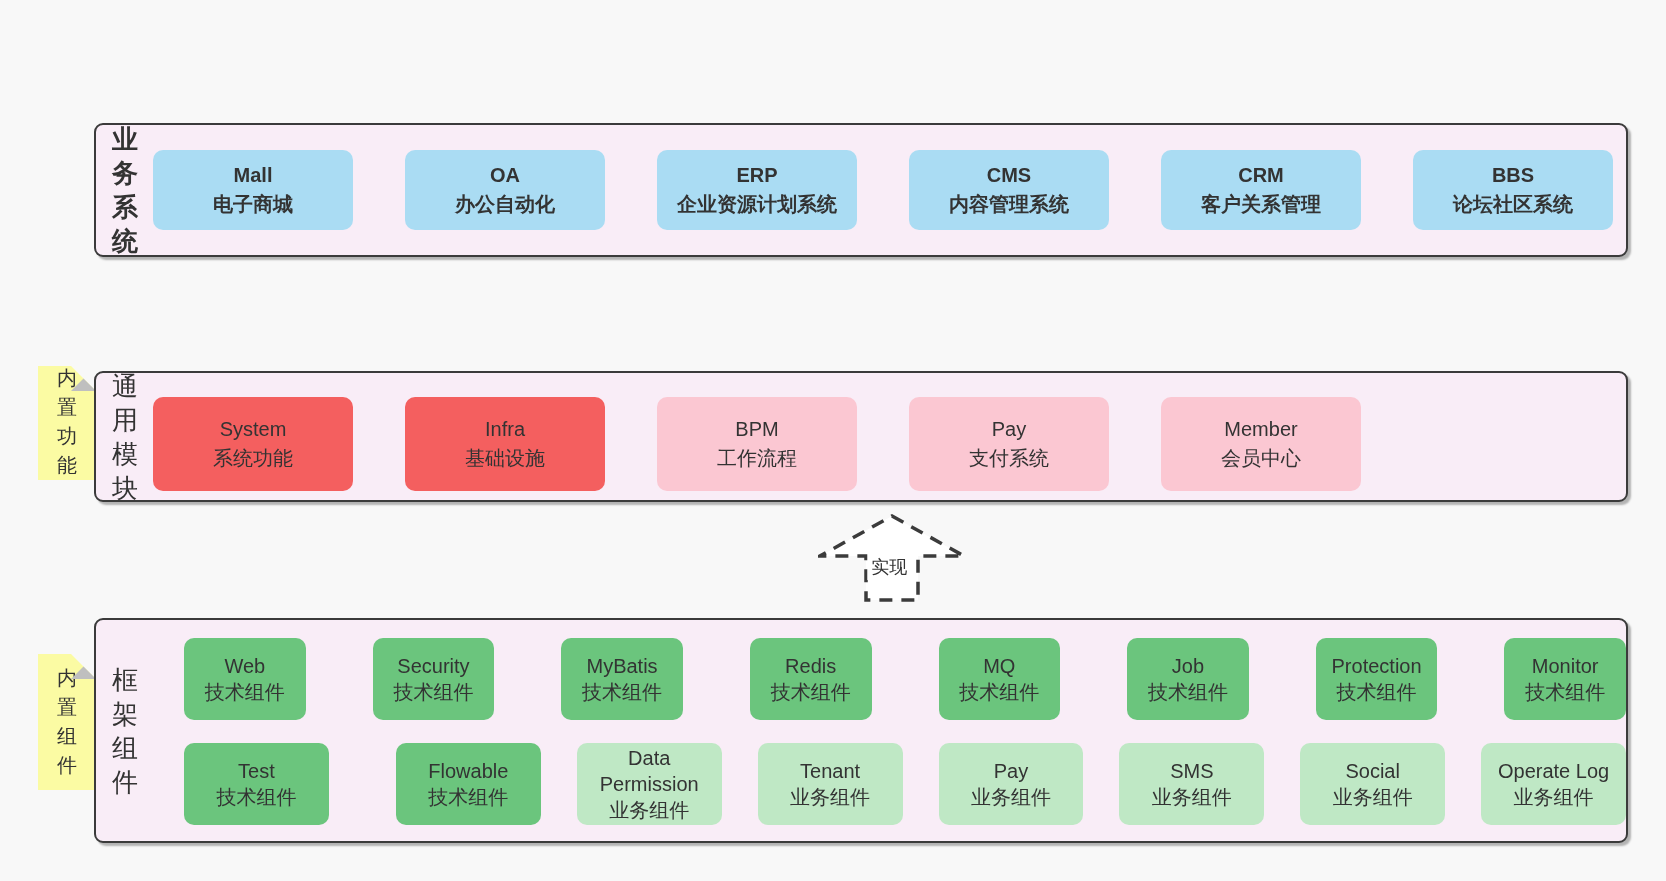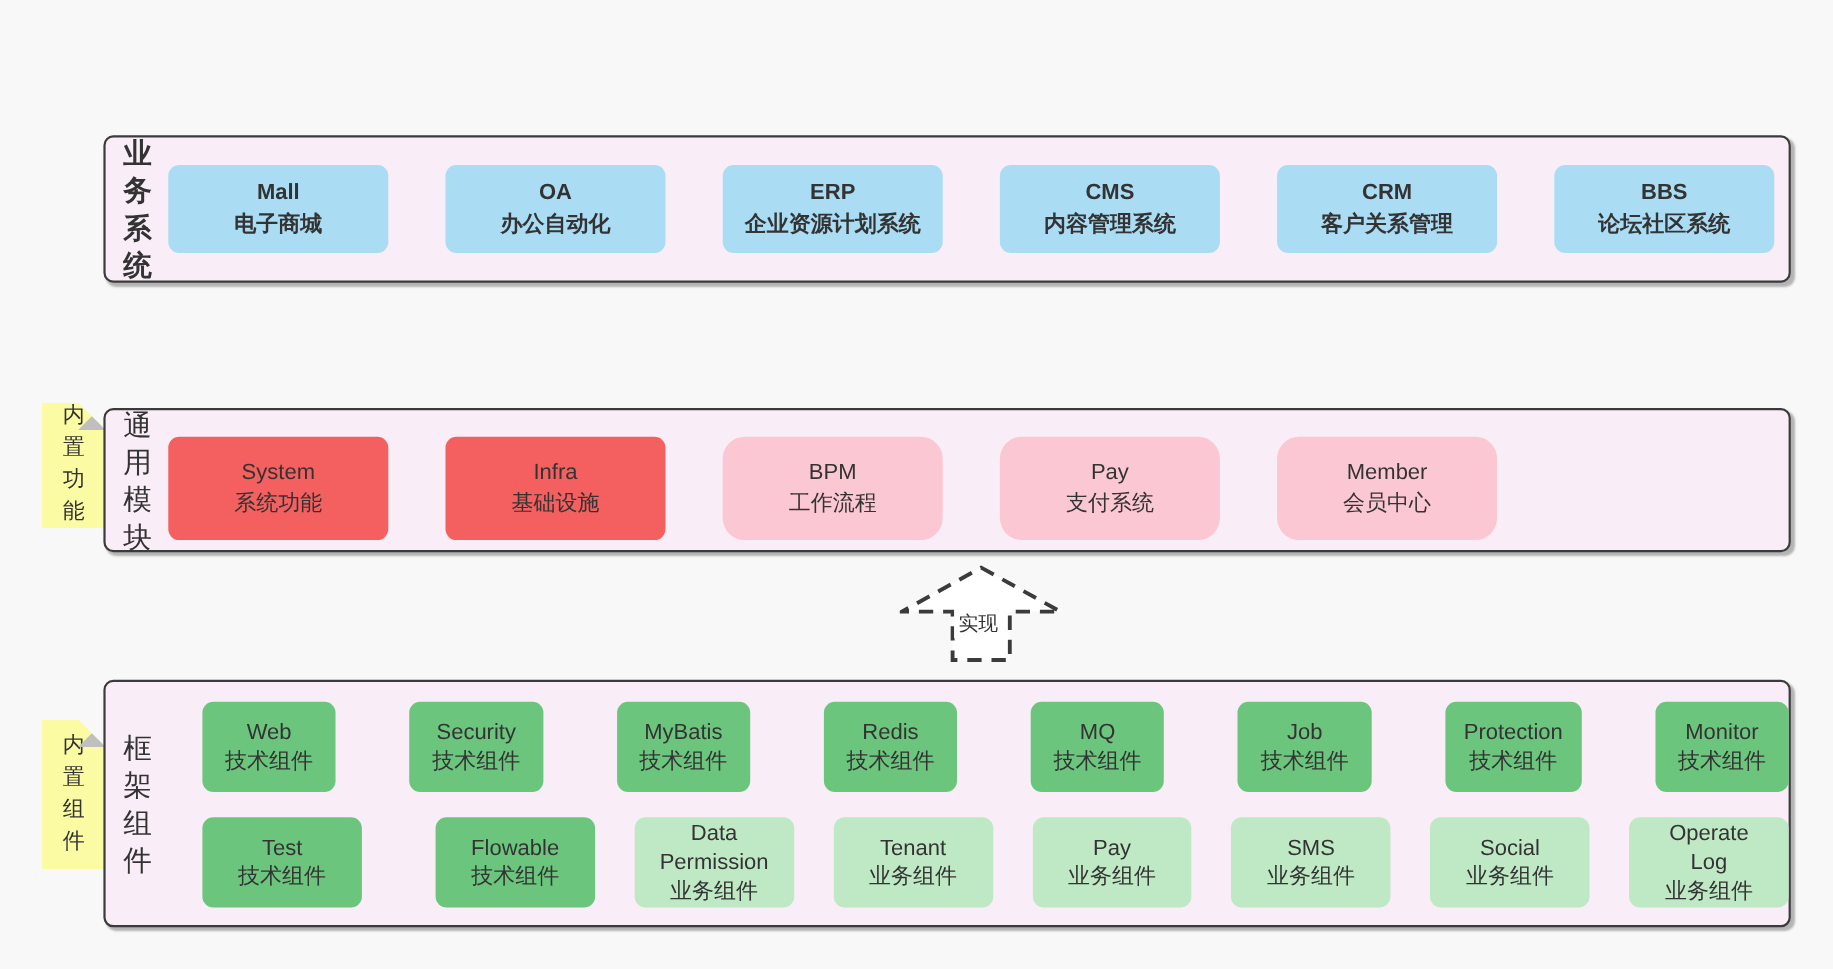--- a/index.html
+++ b/index.html
@@ -55,30 +55,30 @@
   .sec-framework .row2{margin-top:23px;}
 
   .node{
     box-sizing:border-box;
     border-radius:10px;
     display:flex;flex-direction:column;
     align-items:center;justify-content:center;
     text-align:center;
     font-size:20px;line-height:29px;
     color:var(--text,#333);
-    padding:2px 17px;
+    padding:2px 4px;
   }
   .row.wide .node{width:200px;}
   .sec-business .node{height:80px;}
   .sec-modules .node{height:94px;}
   .row.narrow .node{width:150px;height:82px;line-height:26px;}
 
   .node.blue{background:var(--blue,#aadcf3);}
   .node.red{background:var(--red,#f45f5f);}
-  .node.pink{background:var(--pink,#fbc7d2);border-radius:20px;}
+  .node.pink{background:var(--pink,#fbc7d2);}
   .node.green{background:var(--green,#6bc57d);margin-left:31px;}
   .node.lightgreen{background:var(--lightgreen,#bfe8c5);}
 
   
   .note{
     position:absolute;
     width:58px;
     background:var(--yellow,#fbfba3);
     box-shadow:2px 2px 2px rgba(0,0,0,0.25);
     clip-path:polygon(0 0,calc(100% - 25px) 0,100% 25px,100% 100%,0 100%);

